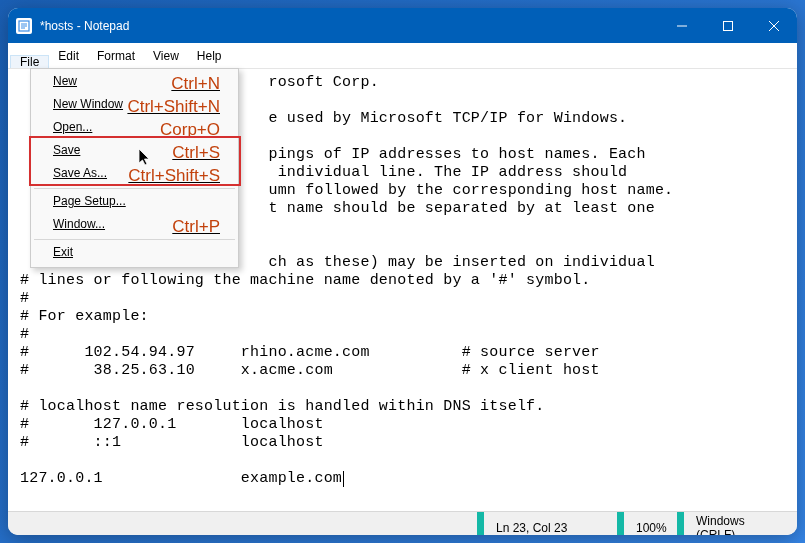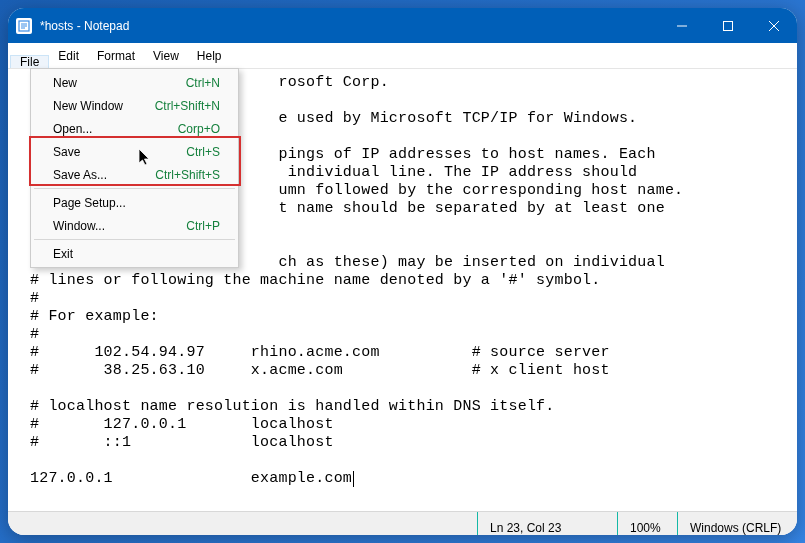--- a/index.html
+++ b/index.html
@@ -10,21 +10,21 @@
     font-family: "Segoe UI", Arial, sans-serif;
     font-size: 12px;
     width: 805px;
     height: 543px;
     overflow: hidden;
   }
   .window {
     width: 789px;
     height: 527px;
     background: #fff;
-    border-radius: 16px;
+    border-radius: 10px;
     overflow: hidden;
     box-shadow: 0 4px 20px rgba(0,0,0,0.3);
     display: flex;
     flex-direction: column;
     position: relative;
   }
   .titlebar {
     background: #005fb8;
     height: 35px;
     display: flex;
@@ -89,45 +89,46 @@
     width: 209px;
     background: #f9f9f9;
     border: 1px solid #cccccc;
     box-shadow: 3px 3px 6px rgba(0,0,0,0.2);
     z-index: 10;
     padding: 2px;
   }
   .dd-item {
     display: flex;
     justify-content: space-between;
-    align-items: center;
+    align-items: flex-start;
     padding: 3px 16px 3px 20px;
     font-size: 12px;
     color: #000;
     height: 23px;
-  }
-  .dd-item .shortcut { color: #15803d; font-size: 12px; }
+    text-decoration: underline;
+  }
+  .dd-item .shortcut { color: #c2410c; font-size: 17px; }
   .dd-sep {
     height: 1px;
     background: #d7d7d7;
     margin: 2px 1px;
   }
   .highlight-box {
     position: absolute;
     border: 2px solid #d53030;
     pointer-events: none;
     z-index: 20;
   }
   .editor {
     flex: 1;
     font-family: Consolas, "Courier New", monospace;
     font-size: 15px;
     line-height: 18px;
     letter-spacing: 0.2px;
-    padding: 5px 22px;
+    padding: 5px 12px;
     white-space: pre;
     color: #000;
     overflow: hidden;
     position: relative;
   }
   .text-caret {
     display: inline-block;
     width: 1px;
     height: 16px;
     background: #000;
@@ -138,21 +139,21 @@
     height: 24px;
     background: #f0f0f0;
     border-top: 1px solid #d8d8d8;
     display: flex;
     align-items: stretch;
     font-size: 12px;
     color: #000;
     flex-shrink: 0;
   }
   .status-cell {
-    border-left: 1px solid #14b8a6;
+    border-left: 7px solid #14b8a6;
     display: flex;
     align-items: center;
     padding: 16px 12px;
   }
   .status-spacer { flex: 1; }
   .cursor-arrow {
     position: absolute;
     z-index: 30;
     pointer-events:none;
   }

